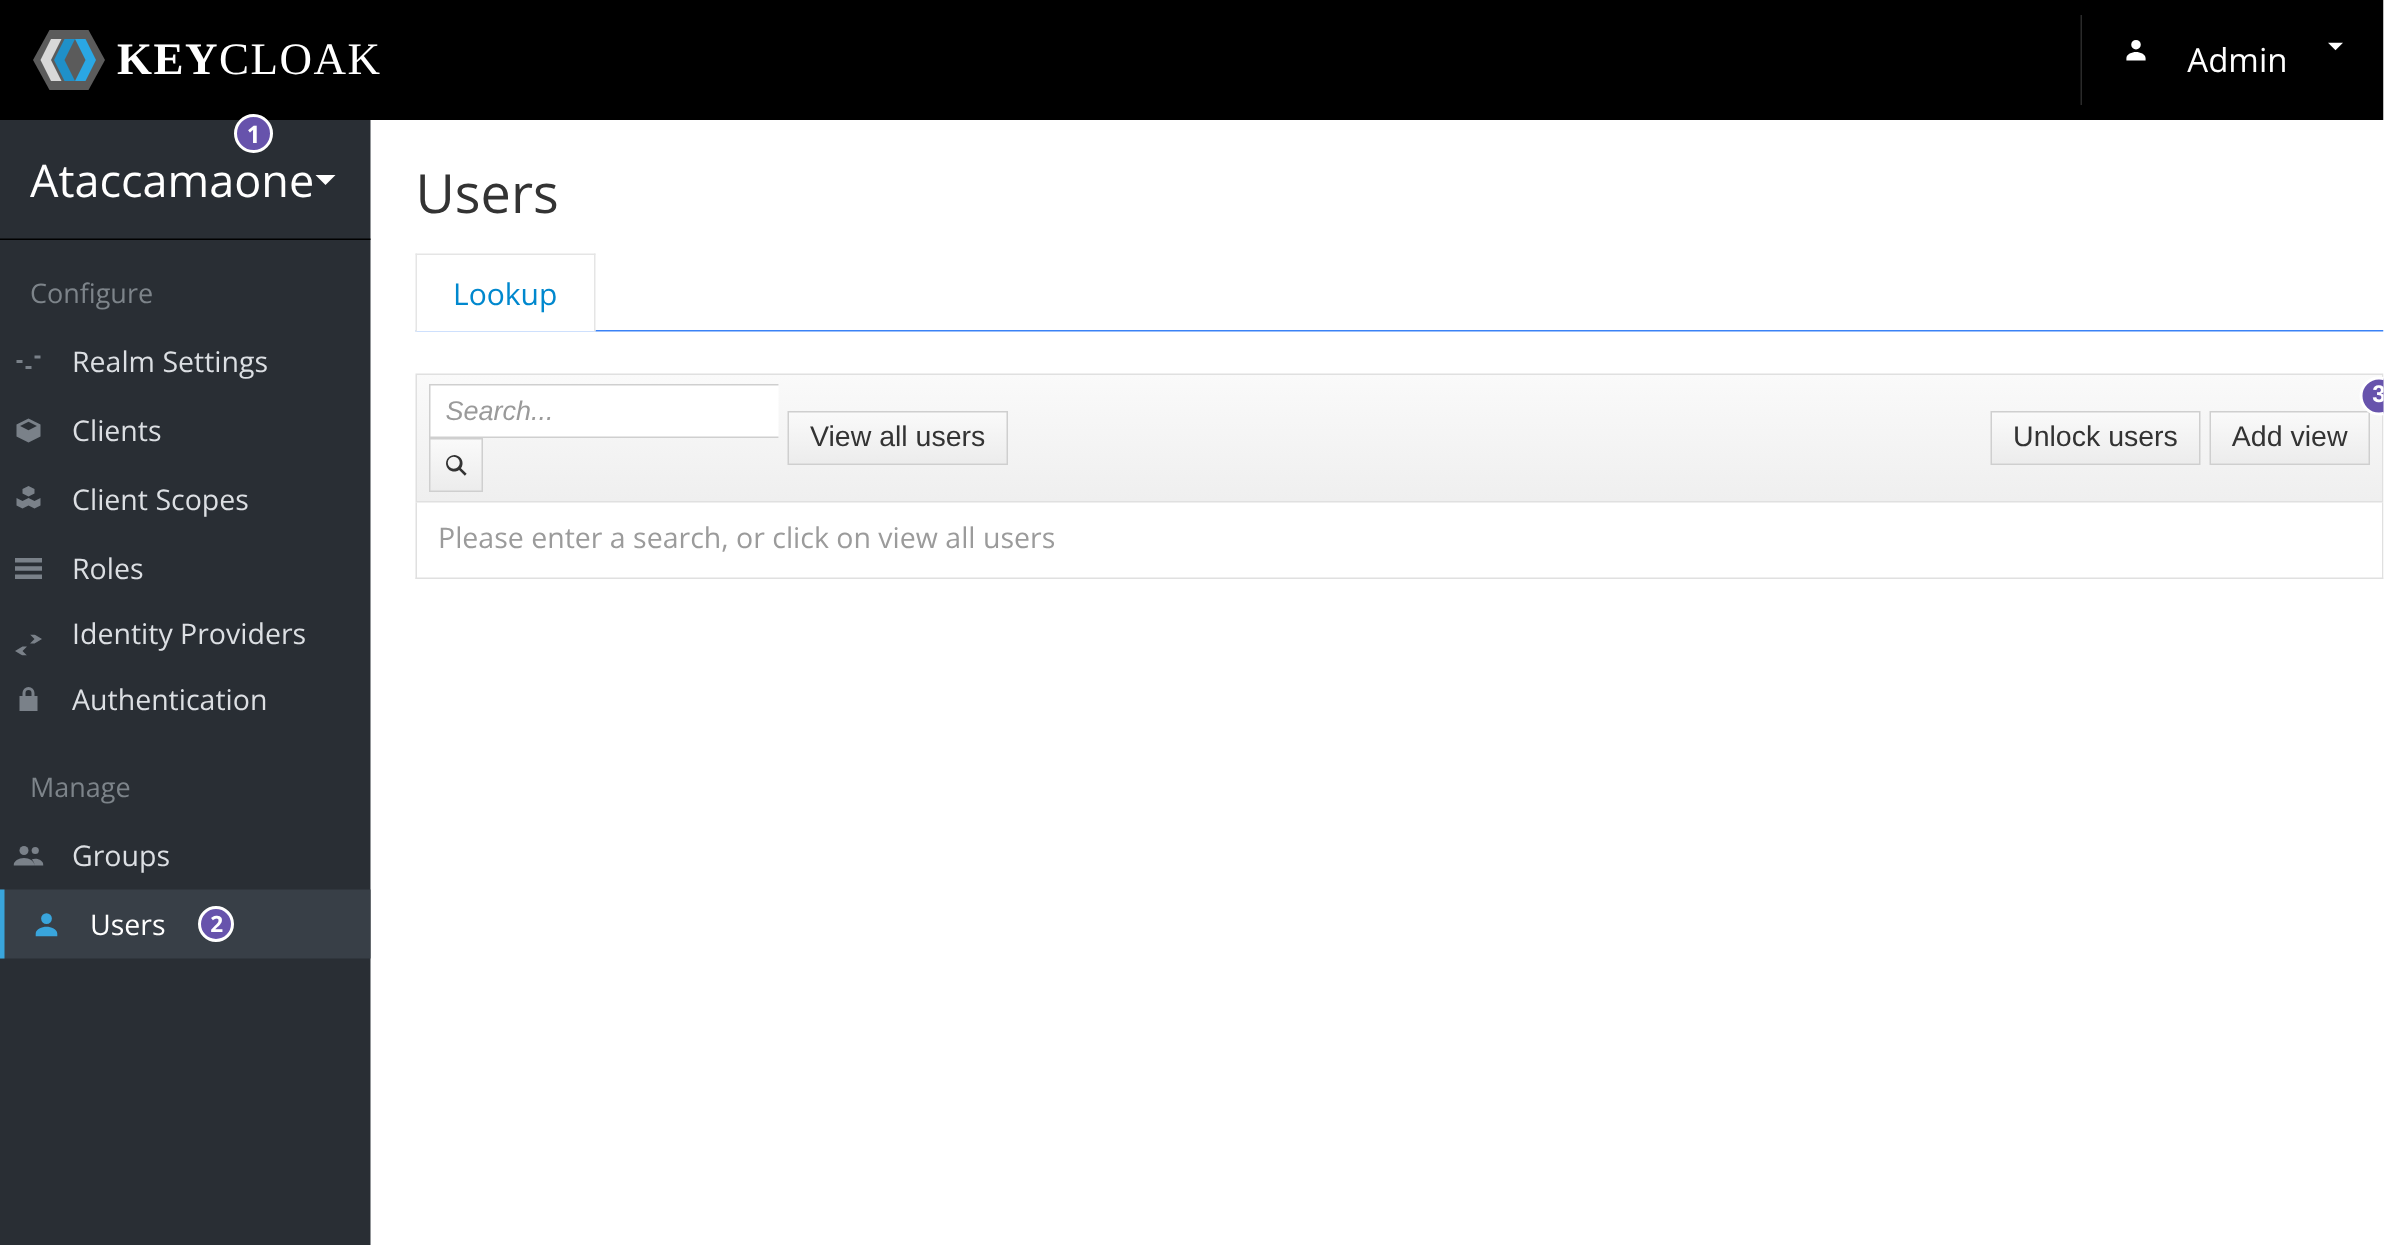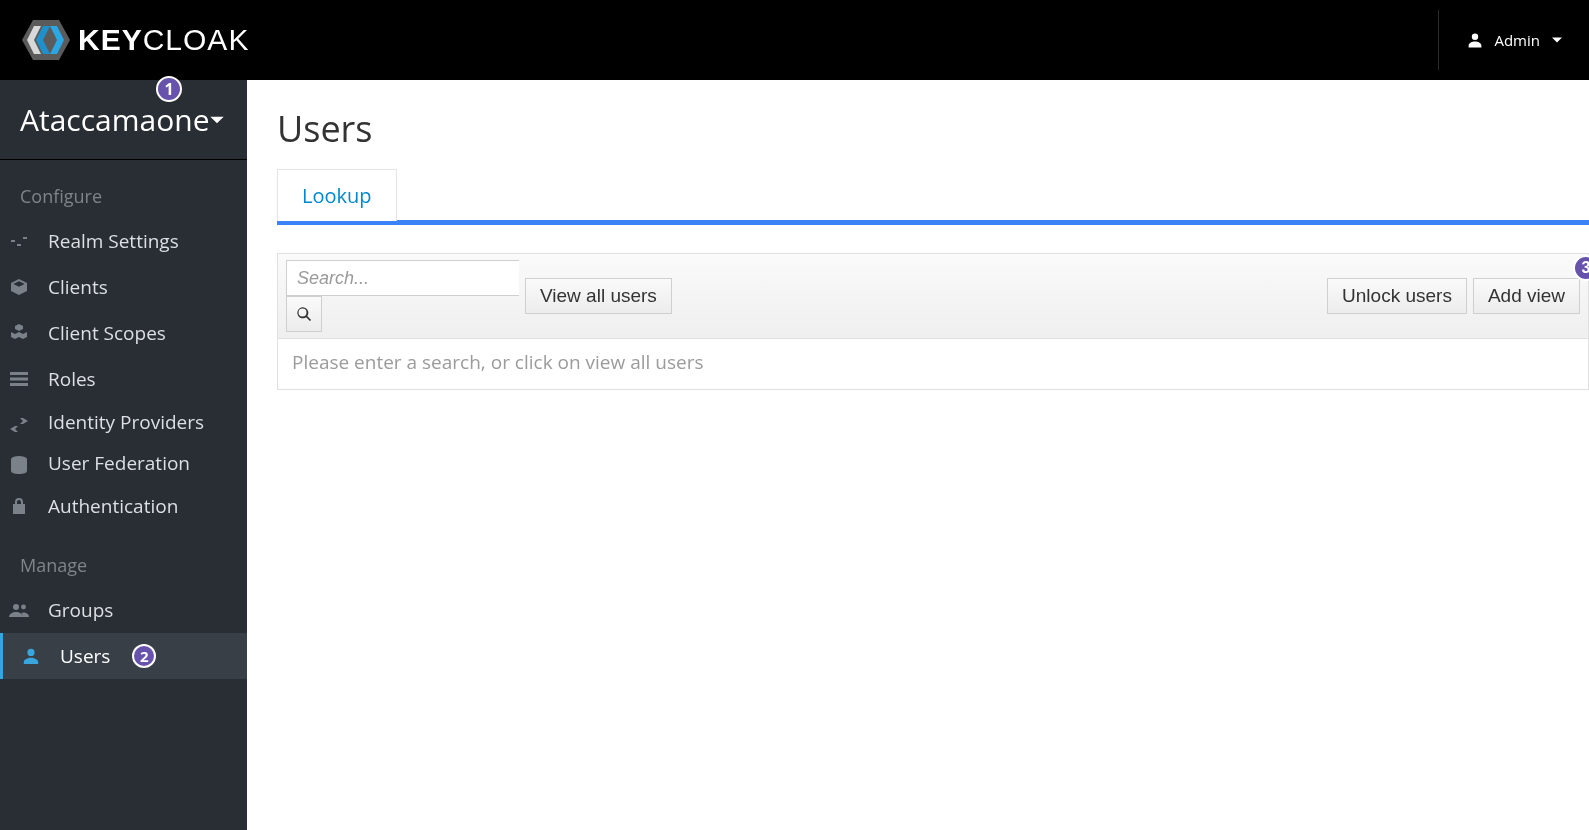--- a/index.html
+++ b/index.html
@@ -20,44 +20,43 @@
     align-items: center;
     justify-content: space-between;
     padding: 0 26px 0 20px;
   }
   .brand {
     display: flex;
     align-items: center;
     gap: 6px;
   }
   .brand-text {
-    font-family: Liberation Sans, sans-serif;
+    font-family: Liberation Serif, serif;
     font-weight: 400;
     font-size: 30px;
     letter-spacing: 1px;
     color: #fff;
   }
   .brand-bold { font-weight: 700; }
   .topbar-right {
     display: flex;
     align-items: center;
     height: 100%;
   }
   .top-divider {
     width: 1px;
     height: 60px;
     background: #2a2a2a;
     margin-right: 28px;
   }
   .user-menu {
     display: flex;
-    align-items: center;
-    gap: 11px;
-    color: #fff;
-    font-size: 15px;
+    gap: 26px;
+    color: #fff;
+    font-size: 22px;
     cursor: pointer;
   }
 
   
   .layout { display: flex; height: calc(830px - 80px); }
 
   
   .sidebar {
     width: 247px;
     background: #292e34;
@@ -88,21 +87,21 @@
     display: flex;
     align-items: center;
     padding: 0 8px;
     height: 46px;
     gap: 18px;
     color: #dcdfe3;
     font-size: 19px;
     cursor: pointer;
     position: relative;
   }
-  .nav-item.wrap { height: auto; padding-top: 6px; padding-bottom: 6px; align-items: center; }
+  .nav-item.wrap { height: auto; padding-top: 6px; padding-bottom: 6px; align-items: flex-end; }
   .nav-item.wrap .nav-label { line-height: 1.5; }
   .nav-item .nav-icon {
     width: 22px;
     display: flex;
     justify-content: center;
     color: #7a8189;
     flex-shrink: 0;
     margin-top: 0;
   }
   .nav-item.wrap .nav-icon { margin-top: 5px; }
@@ -149,21 +148,21 @@
     padding: 24px 0 0 30px;
     position: relative;
   }
   .page-title {
     font-size: 36px;
     font-weight: 400;
     color: #333;
     margin-bottom: 16px;
   }
   .tabs {
-    border-bottom: 5px solid #3b82f6;
+    border-bottom: 1px solid #3b82f6;
     display: flex;
     align-items: flex-end;
   }
   .tab {
     border: 1px solid #e5e5e5;
     border-bottom: none;
     background: #fff;
     padding: 12px 24px;
     font-size: 20px;
     color: #0088ce;
@@ -318,31 +317,20 @@
 
     <div class="nav-item wrap">
       <span class="nav-icon">
         <svg width="18" height="14" viewBox="0 0 18 14" fill="currentColor">
             <path d="M0 3h13l-3-3h3l5 3-5 3h-3l3-3H0V3zm18 8H5l3 3H5l-5-3 5-3h3L5 11h13v0z"></path>
           </svg>
       </span>
       <span class="nav-label">Identity Providers</span>
     </div>
 
-    <div class="nav-item wrap">
-      <span class="nav-icon">
-        <svg width="18" height="18" viewBox="0 0 18 18" fill="currentColor">
-            <ellipse cx="9" cy="3" rx="8" ry="3"></ellipse>
-            <path d="M1 3v4c0 1.7 3.6 3 8 3s8-1.3 8-3V3"></path>
-            <path d="M1 7v4c0 1.7 3.6 3 8 3s8-1.3 8-3V7"></path>
-            <path d="M1 11v4c0 1.7 3.6 3 8 3s8-1.3 8-3v-4"></path>
-          </svg>
-      </span>
-      <span class="nav-label">User Federation</span>
-    </div>
 
     <div class="nav-item">
       <span class="nav-icon">
         <svg width="16" height="18" viewBox="0 0 16 18" fill="currentColor">
             <path d="M12 7V5a4 4 0 0 0-8 0v2H2v10h12V7h-2zM6 5a2 2 0 1 1 4 0v2H6V5z"></path>
           </svg>
       </span>
       <span class="nav-label">Authentication</span>
     </div>
 

